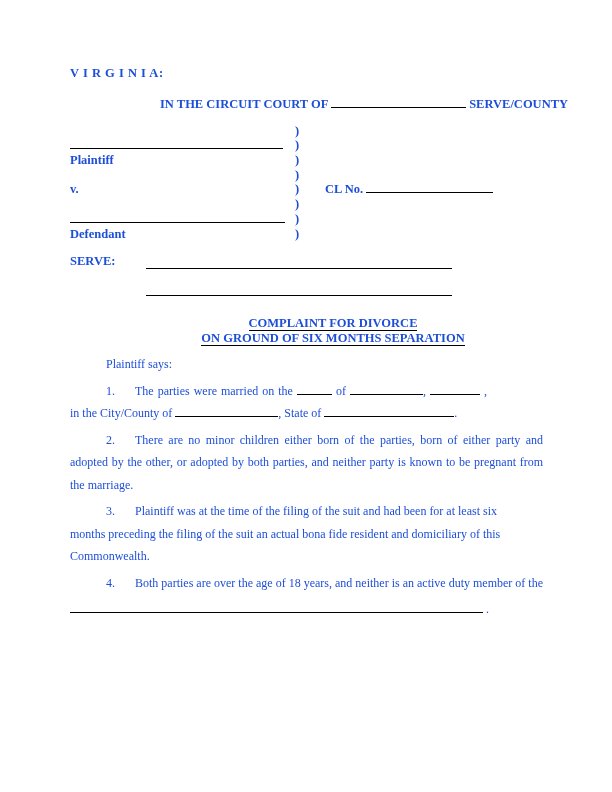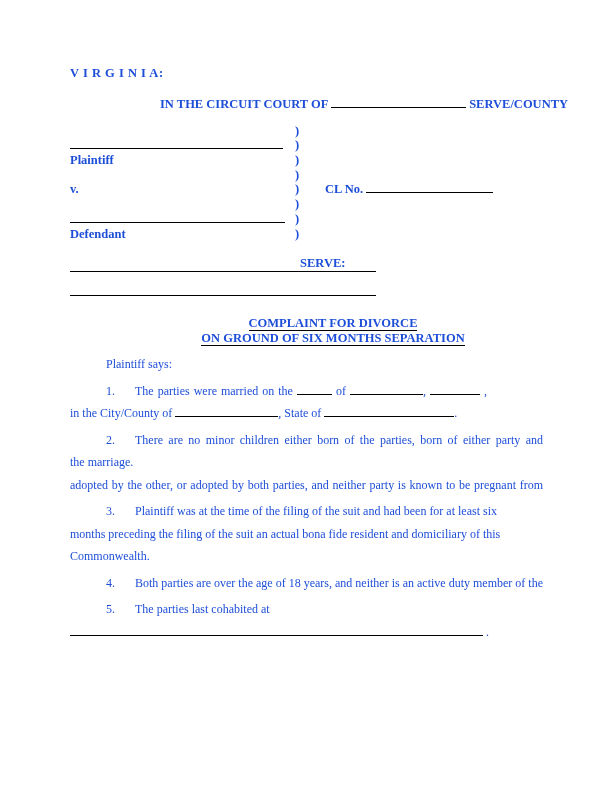--- a/index.html
+++ b/index.html
@@ -15,21 +15,21 @@
   .court { position:absolute; left:160px; top:95px; font-weight:bold; white-space:nowrap; }
   
   .caption { position:absolute; left:70px; top:124px; width:440px; font-weight:bold; }
   .cap-row { display:flex; align-items:flex-end; height:14.7px; }
   .cap-left { width:225px; position:relative; }
   .cap-paren { width:30px; }
   .cap-right { flex:1; white-space:nowrap; }
   .nameline { display:inline-block; width:213px; height:13px; border-bottom:1px solid #000; }
   
   .serve { position:absolute; left:70px; top:256px; }
-  .serve-row { display:flex; align-items:flex-end; height:13px;flex-direction:column; }
+  .serve-row { display:flex; align-items:flex-end; height:13px; }
   .serve-row + .serve-row { margin-top:14px; }
   .serve-label { width:76px; font-weight:bold; }
   
   .doc-title { position:absolute; left:0; top:316px; width:612px; text-align:center; font-weight:bold; line-height:15.2px;padding-left:27px; }
   .doc-title .tl { border-bottom:1.5px solid #000; }
   
   .docbody { position:absolute; left:70px; top:353px; width:473px; font-size:12px; }
   .bl { height:22.5px; line-height:22.5px; white-space:nowrap; }
   .jl { white-space:normal; overflow:hidden; text-align:justify; word-spacing:-0.5px; }
   .jl::after { content:""; display:inline-block; width:100%; height:0; }
@@ -110,33 +110,32 @@
 
     <div class="bl" style="padding-left:36px">Plaintiff says:</div>
 
     <div class="para">
       <div class="bl ws1"><span class="ind"></span><span>1.</span><span class="numgap"></span><span>The parties were married on the</span> <span class="blank" style="width:35px"></span> <span>of</span> <span class="blank" style="width:73px"></span><span>,</span> <span class="blank" style="width:50px"></span> <span>,</span></div>
       <div class="bl"><span>in the City/County of</span> <span class="blank" style="width:103px"></span><span>, State of</span> <span class="blank" style="width:130px"></span><span>.</span></div>
     </div>
 
     <div class="para">
       <div class="bl jl"><span class="ind"></span><span>2.</span><span class="numgap"></span><span>There are no minor children either born of the parties, born of either party and</span></div>
+      <div class="bl jl"><span>adopted by the other, or adopted by both parties, and neither party is known to be pregnant from</span></div>
       <div class="bl">the marriage.</div>
-      <div class="bl jl"><span>adopted by the other, or adopted by both parties, and neither party is known to be pregnant from</span></div>
     </div>
 
     <div class="para">
       <div class="bl"><span class="ind"></span><span>3.</span><span class="numgap"></span><span>Plaintiff was at the time of the filing of the suit and had been for at least six</span></div>
       <div class="bl">months preceding the filing of the suit an actual bona fide resident and domiciliary of this</div>
       <div class="bl">Commonwealth.</div>
     </div>
 
     <div class="para">
       <div class="bl jl"><span class="ind"></span><span>4.</span><span class="numgap"></span><span>Both parties are over the age of 18 years, and neither is an active duty member of the</span></div>
     </div>
 
     <div class="para">
-      <div class="bl"><span class="ind"></span><span>5.</span><span class="numgap"></span><span>The parties last cohabited at</span></div>
       <div class="bl"><span class="blank" style="width:413px"></span> <span>.</span></div>
     </div>
 
   </div>
 </div>
 
 </body></html>

